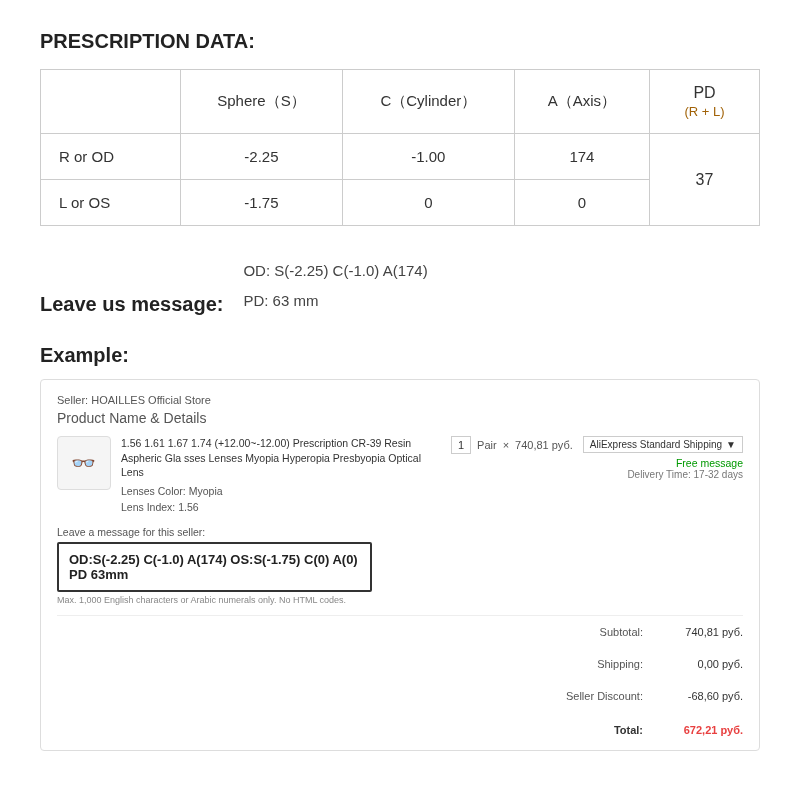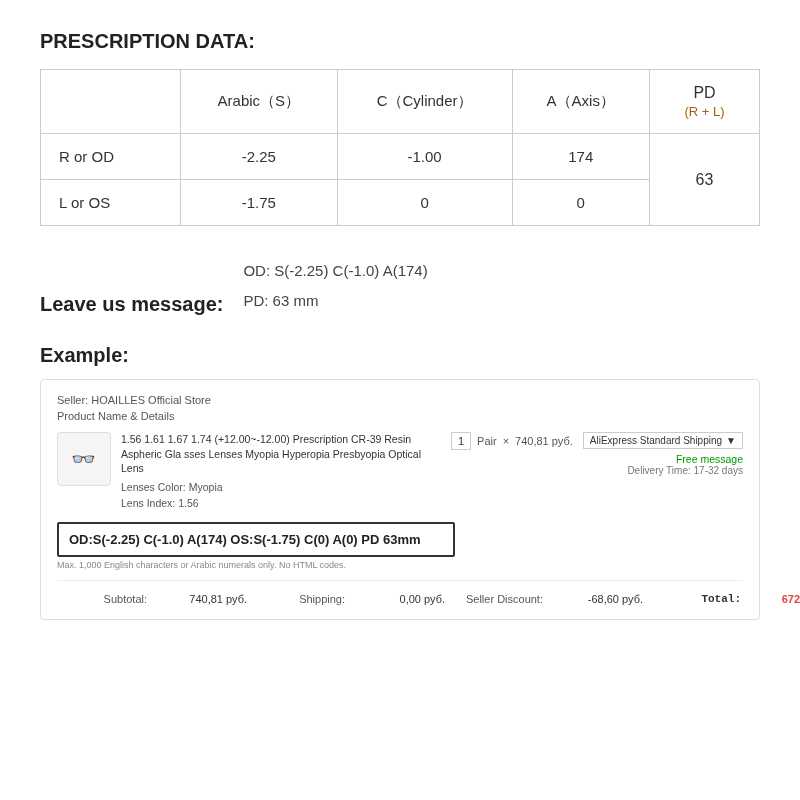--- a/index.html
+++ b/index.html
@@ -64,21 +64,21 @@
       padding: 14px 16px;
       background: #fff;
     }
 
     .seller-info {
       font-size: 11px;
       color: #555;
       margin-bottom: 4px;
     }
     .product-label {
-      font-size: 11px;
+      font-size: 14px;
       color: #555;
       margin-bottom: 10px;
     }
 
     .product-row {
       display: flex;
       align-items: flex-start;
       gap: 10px;
       margin-bottom: 10px;
     }
@@ -151,36 +151,36 @@
       color: #555;
       margin-bottom: 4px;
     }
     .message-box-input {
       border: 2px solid #333;
       border-radius: 2px;
       padding: 8px 10px;
       font-size: 13px;
       font-weight: bold;
       color: #222;
-      width: 398px;
+      width: 315px;
       display: block;
       background: #fff;
     }
     .message-box-hint {
       font-size: 9px;
       color: #888;
       margin-top: 3px;
     }
 
     .totals-section {
       display: flex;
-      flex-direction: row;
+      flex-direction: column;
       align-items: flex-end;
       margin-top: 10px;
-      gap: 8px;
+      gap: 20px;
     }
     .total-row {
       display: flex;
       justify-content: flex-end;
       gap: 20px;
       font-size: 11px;
       color: #555;
     }
     .total-label {
       min-width: 90px;
@@ -205,37 +205,37 @@
 </head>
 <body>
 
 <div>
   <h2 class="section-title">PRESCRIPTION DATA:</h2>
 
   <table class="prescription-table">
     <thead>
       <tr>
         <th style="width:140px;"></th>
-        <th>Arabic（S）</th>
+        <th>Sphere（S）</th>
         <th>C（Cylinder）</th>
         <th>A（Axis）</th>
         <th class="pd-cell" rowspan="1" style="width:110px;">
           <span style="display:block; font-size:16px;">PD</span>
           <span class="pd-sub">(R + L)</span>
         </th>
       </tr>
     </thead>
     <tbody>
       <tr>
         <td class="row-label">R or OD</td>
         <td>-2.25</td>
         <td>-1.00</td>
         <td>174</td>
         <td rowspan="2" style="vertical-align:middle; font-size:16px;">
-          <span>63</span>
+          <span>37</span>
         </td>
       </tr>
       <tr>
         <td class="row-label">L or OS</td>
         <td>-1.75</td>
         <td>0</td>
         <td>0</td>
       </tr>
     </tbody>
   </table>
@@ -283,38 +283,39 @@
         <div style="display:flex; align-items:center; border:1px solid #ccc; padding:2px 6px; font-size:10px; color:#333; margin-bottom:4px; cursor:pointer;">
           <span style="flex:1;text-align:right;">AliExpress Standard Shipping</span>
           <span style="margin-left:4px;">▼</span>
         </div>
         <div class="free-shipping">Free message</div>
         <div class="delivery-time">Delivery Time: 17-32 days</div>
       </div>
     </div>
 
     <div class="message-box-container">
+      <div class="message-box-label">Leave a message for this seller:</div>
       <div class="message-box-input">OD:S(-2.25) C(-1.0) A(174)   OS:S(-1.75) C(0) A(0)  PD 63mm</div>
       <div class="message-box-hint">Max. 1,000 English characters or Arabic numerals only. No HTML codes.</div>
     </div>
 
     <hr class="divider">
 
     <div class="totals-section">
       <div class="total-row">
         <span class="total-label">Subtotal:</span>
         <span class="total-value">740,81 руб.</span>
       </div>
       <div class="total-row">
         <span class="total-label">Shipping:</span>
         <span class="total-value">0,00 руб.</span>
       </div>
       <div class="total-row">
         <span class="total-label">Seller Discount:</span>
         <span class="total-value">-68,60 руб.</span>
       </div>
       <div class="total-row" style="margin-top:2px;">
-        <span class="total-label" style="font-weight:bold; color:#333;font-family:Liberation Mono, monospace;">Total:</span>
+        <span class="total-label" style="font-weight:bold; color:#333;">Total:</span>
         <span class="total-value total-final">672,21 руб.</span>
       </div>
     </div>
   </div>
 </div>
 
 </body></html>

